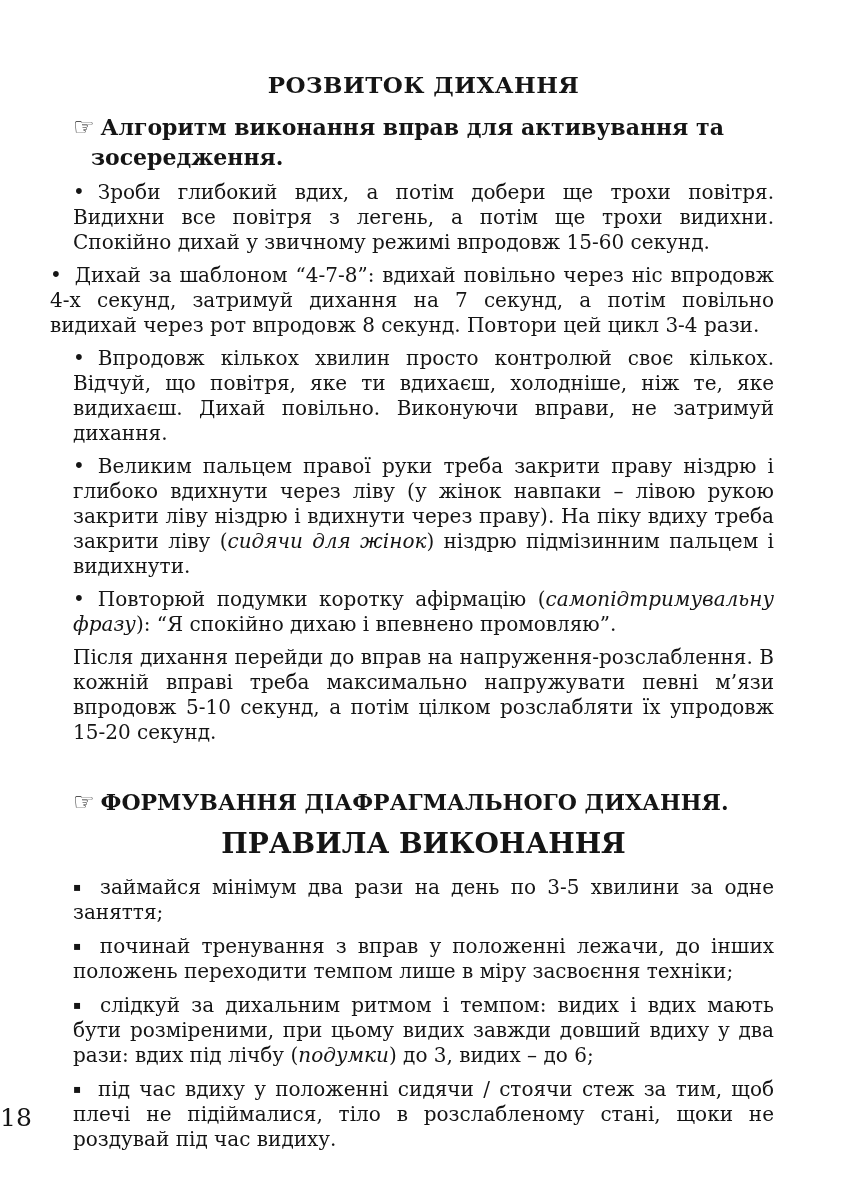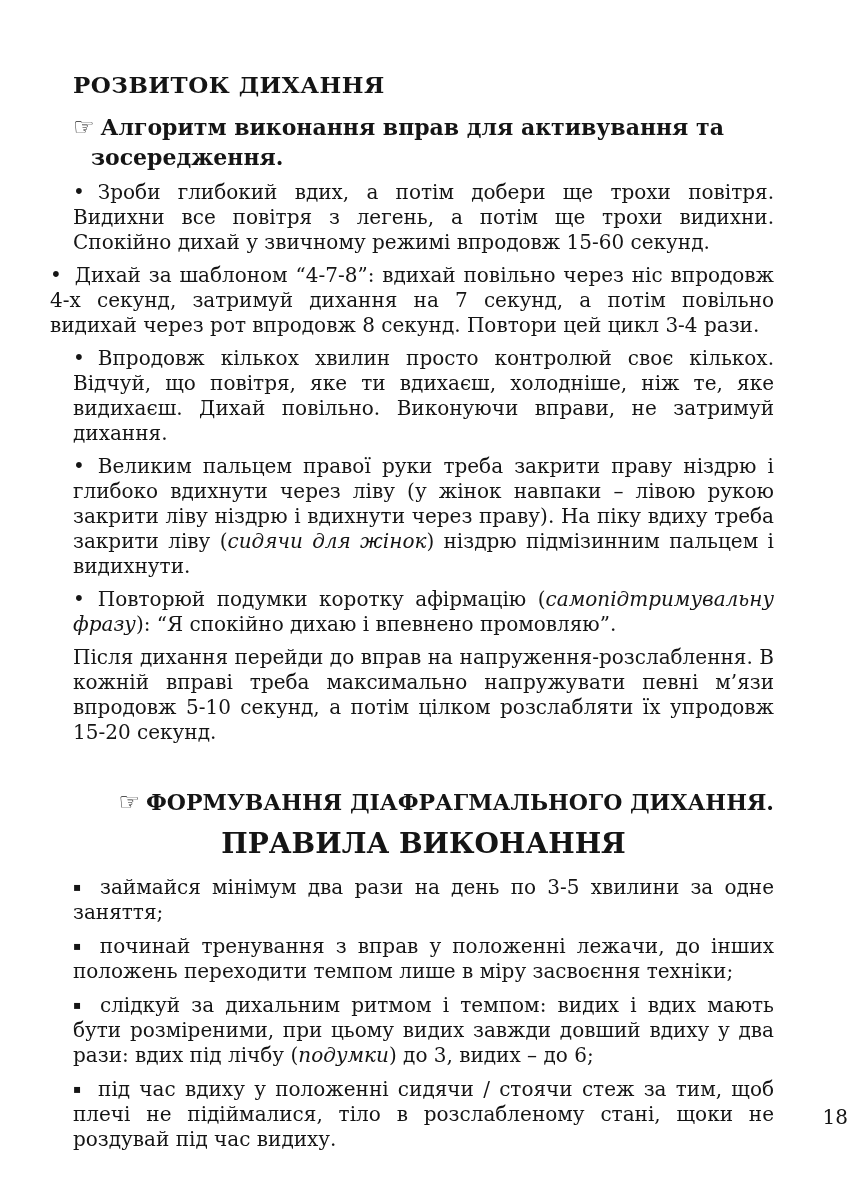--- a/index.html
+++ b/index.html
@@ -10,21 +10,21 @@
     background:#ffffff;
     color:#151515;
     font-family:"DejaVu Serif","Liberation Serif",serif;
     overflow:hidden;
     box-sizing:border-box;
   }
   .content{padding:70px 74px 0 73px;}
   .doc-title{
     margin:0 0 12px 0;
     font-size:23px;line-height:30px;
-    font-weight:bold;
+    font-weight:bold;text-align:center;
     letter-spacing:0.5px;
   }
   .h1{
     margin:0 0 8px 0;
     padding-left:18px;text-indent:-18px;
     font-size:22px;line-height:30px;font-weight:bold;
   }
   .hand{
     font-family:"DejaVu Sans","Liberation Sans",sans-serif;
     font-weight:normal;
@@ -36,39 +36,39 @@
     font-size:20px;line-height:25px;
     text-align:justify;
   }
   .para:last-child{margin-bottom:0;}
   .mk{margin-right:13px;}
   .wide{margin-left:-23px;}
   .closing{margin-top:2px;}
   .h2c{
     margin:42px 0 12px 0;
     font-size:22px;line-height:30px;font-weight:bold;
-    text-align:right;
+    text-align:left;
   }
   .h3c{
     margin:0 0 16px 0;
     font-size:28px;line-height:30px;font-weight:bold;
     text-align:center;
   }
   .sq{margin-bottom:9px;}
   .sq .mk{
     font-size:12px;
     vertical-align:3px;
     margin-right:14px;
   }
   .page-number{
     position:absolute;
     bottom:70px;left:0;
     width:100%;
-    text-align:right;
-    font-size:20px;line-height:25px;
+    text-align:left;
+    font-size:25px;line-height:25px;
   }
   i.seg{font-style:italic;}
 </style>
 </head>
 <body>
 
 <div class="page">
   <div class="content">
 
     <h1 class="doc-title">РОЗВИТОК ДИХАННЯ</h1>

